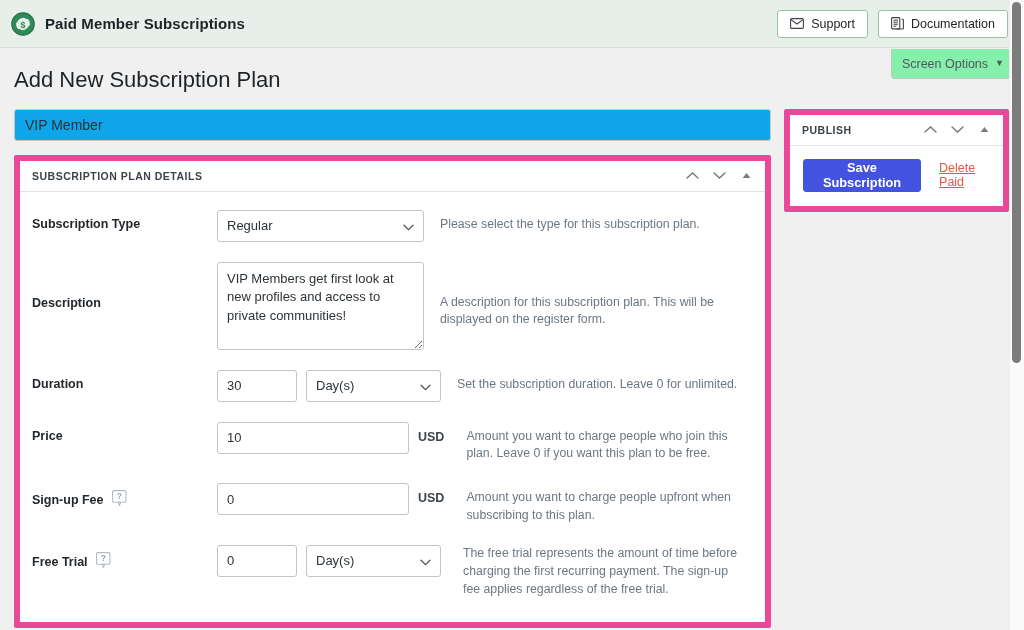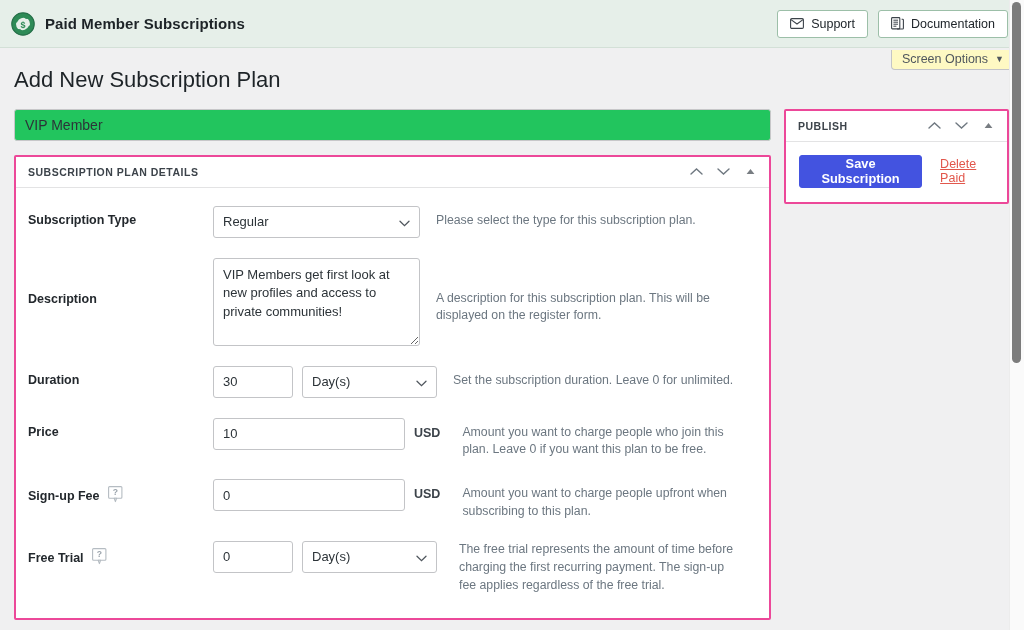--- a/index.html
+++ b/index.html
@@ -37,24 +37,24 @@
     border-radius: 3px;
     font-size: 12.5px; color: #20262b;
     cursor: pointer; white-space: nowrap;
   }
   .hdr-btn svg { display: block; }
 
   
   .screen-options-wrap { position: absolute; right: 9px; top: 49px; }
   .screen-options {
     display: inline-flex; align-items: center; gap: 7px;
-    background: #fef9c3;
+    background: #86efac;
     border: 1px solid #c3c4c7; border-top: none;
     border-radius: 0 0 4px 4px;
-    height: 20px; padding: 0 10px;
+    height: 30px; padding: 0 10px;
     font-size: 12.5px; color: #50575e;
     cursor: pointer;
   }
   .caret-down { font-size: 9px; line-height: 1; color: #50575e; }
 
   
   .page-title {
     font-size: 22px; font-weight: 400; color: #1d2327;
     padding: 18px 0 14px 14px;
     line-height: 1.3;
@@ -63,29 +63,29 @@
   
   .content { display: flex; padding: 0 16px 0 14px; gap: 13px; align-items: flex-start; }
   .col-main { width: 757px; flex: none; }
   .col-side { width: 225px; flex: none; }
 
   
   .title-input {
     display: block; width: 100%; height: 32px;
     padding: 3px 10px;
     font-size: 14px; color: #2c3338;
-    background: #22c55e;
+    background: #0ea5e9;
     border: 1px solid #c7c7c9; border-radius: 3px;
     outline: none;
     font-family: "Liberation Sans", sans-serif;
   }
 
   
   .postbox {
-    background: #fff; border: 2px solid #ec4899; border-radius: 2px;
+    background: #fff; border: 6px solid #ec4899; border-radius: 2px;
     margin-top: 14px;
   }
   .postbox-header {
     display: flex; align-items: center;
     height: 31px; padding: 0 11px 0 12px;
     border-bottom: 1px solid #e3e3e4;
   }
   .postbox-title {
     font-size: 10.5px; font-weight: bold; color: #3c434a;
     letter-spacing: .5px; text-transform: uppercase;

